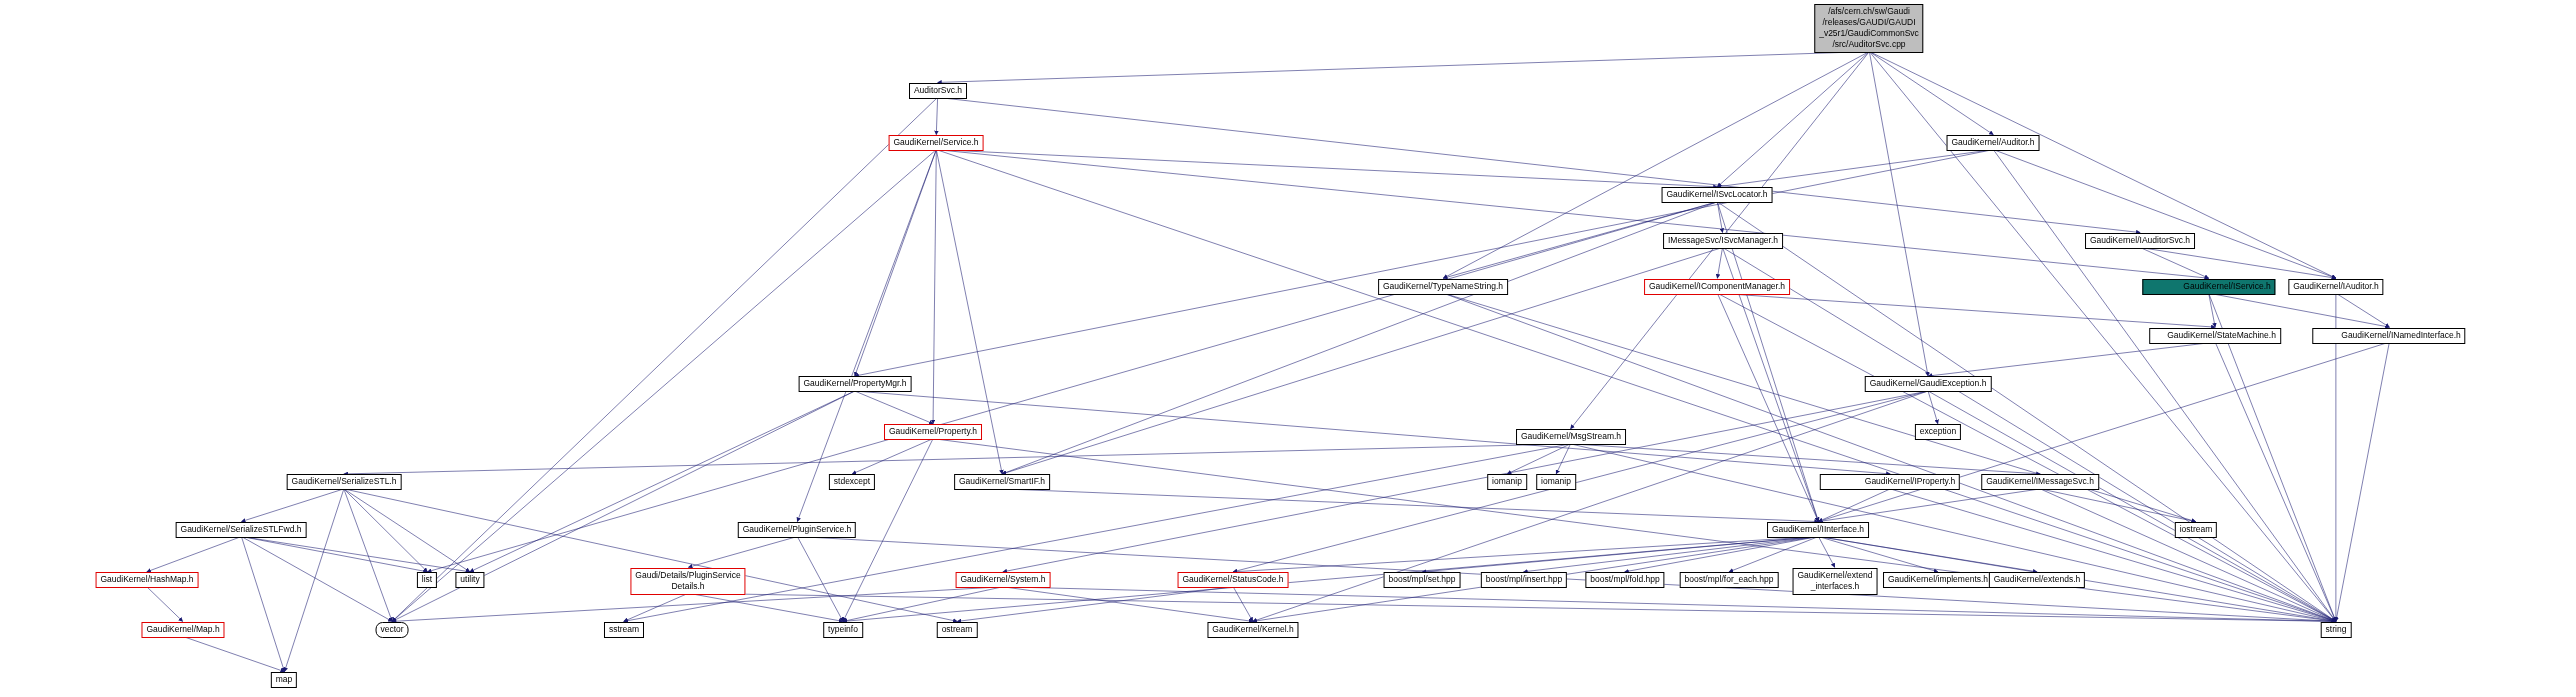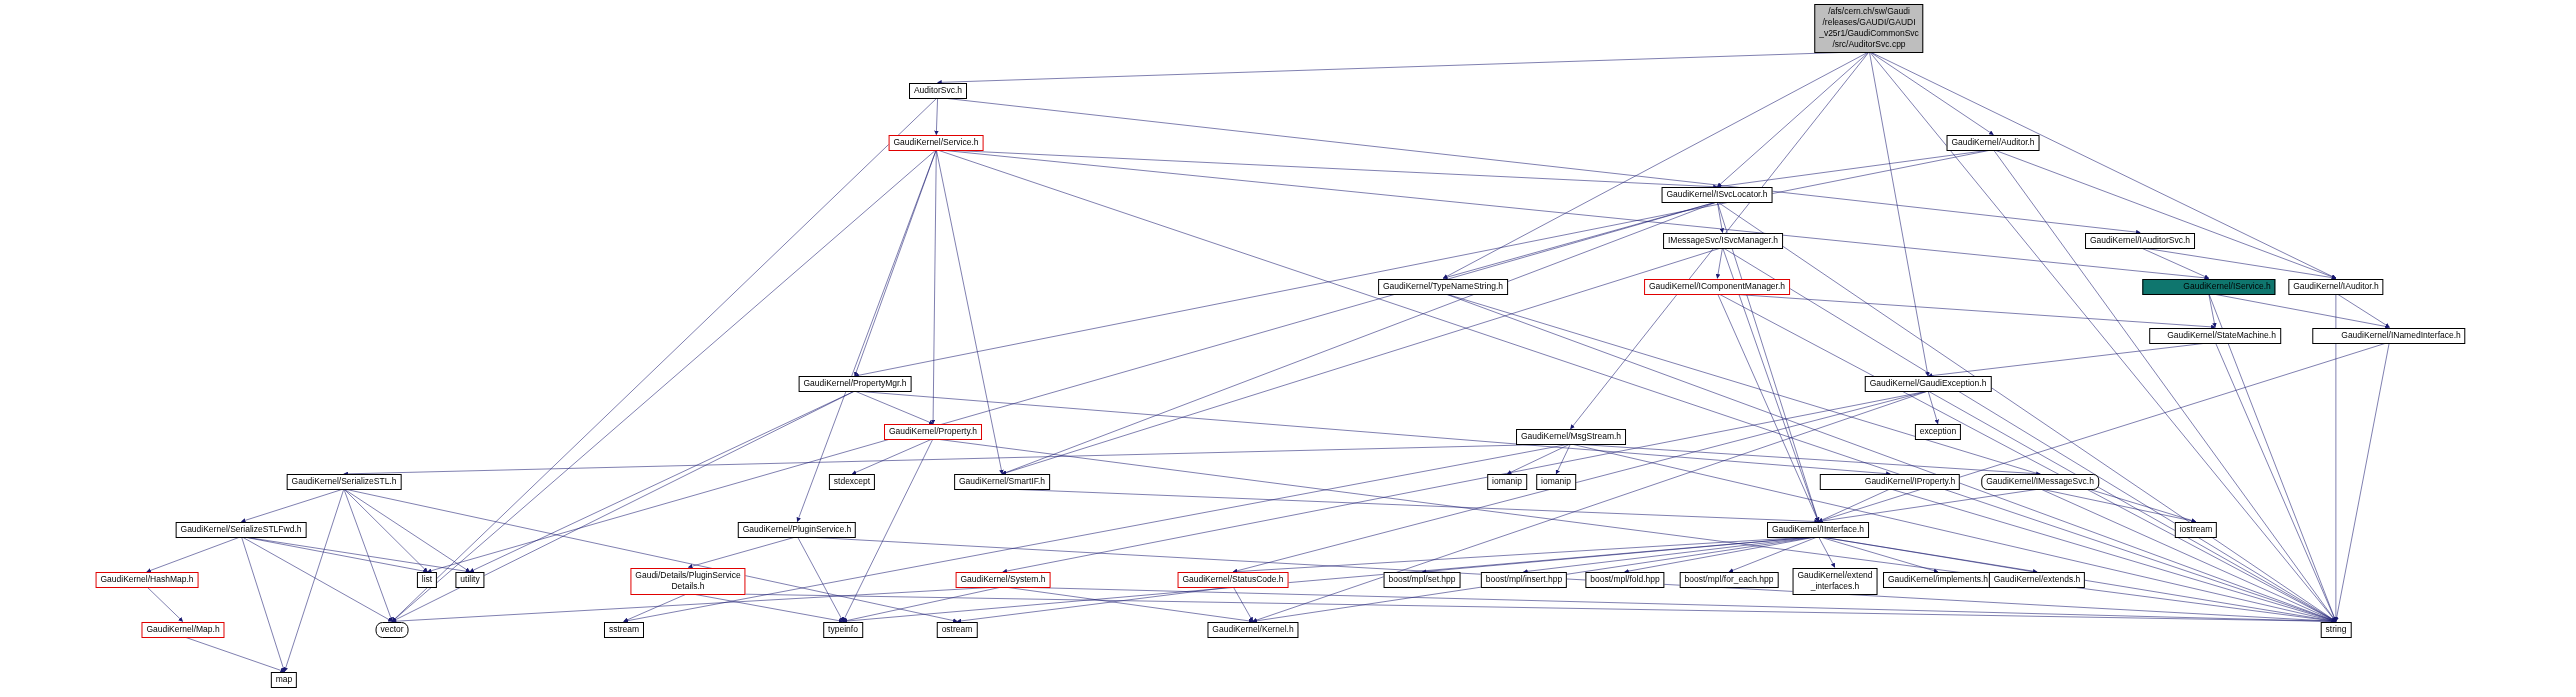--- a/index.html
+++ b/index.html
@@ -170,21 +170,21 @@
     <div class="node" style="left: 1928px; top: 376px; border-color: rgb(0, 0, 0); background: rgb(255, 255, 255);">GaudiKernel/GaudiException.h</div>
     <div class="node red" style="left: 933px; top: 424px; border-color: rgb(224, 0, 0); background: rgb(255, 255, 255);">GaudiKernel/Property.h</div>
     <div class="node" style="left: 1938px; top: 424px; border-color: rgb(0, 0, 0); background: rgb(255, 255, 255);">exception</div>
     <div class="node" style="left: 1571px; top: 429px; border-color: rgb(0, 0, 0); background: rgb(255, 255, 255);">GaudiKernel/MsgStream.h</div>
     <div class="node" style="left: 344px; top: 474px; border-color: rgb(0, 0, 0); background: rgb(255, 255, 255);">GaudiKernel/SerializeSTL.h</div>
     <div class="node" style="left: 852px; top: 474px; border-color: rgb(0, 0, 0); background: rgb(255, 255, 255);">stdexcept</div>
     <div class="node" style="left: 1002px; top: 474px; border-color: rgb(0, 0, 0); background: rgb(255, 255, 255);">GaudiKernel/SmartIF.h</div>
     <div class="node" style="left: 1507px; top: 474px; border-color: rgb(0, 0, 0); background: rgb(255, 255, 255);">iomanip</div>
     <div class="node" style="left: 1556px; top: 474px; border-color: rgb(0, 0, 0); background: rgb(255, 255, 255);">iomanip</div>
     <div class="node" style="left: 1890px; top: 474px; border-color: rgb(0, 0, 0); background: rgb(255, 255, 255); padding-left: 44px;">GaudiKernel/IProperty.h</div>
-    <div class="node" style="left: 2040px; top: 474px; border-color: rgb(0, 0, 0); background: rgb(255, 255, 255); border-radius: 6px;">GaudiKernel/IMessageSvc.h</div>
+    <div class="node" style="left: 2040px; top: 474px; border-color: rgb(0, 0, 0); background: rgb(255, 255, 255);">GaudiKernel/IMessageSvc.h</div>
     <div class="node" style="left: 241px; top: 522px; border-color: rgb(0, 0, 0); background: rgb(255, 255, 255);">GaudiKernel/SerializeSTLFwd.h</div>
     <div class="node" style="left: 797px; top: 522px; border-color: rgb(0, 0, 0); background: rgb(255, 255, 255);">GaudiKernel/PluginService.h</div>
     <div class="node" style="left: 1818px; top: 522px; border-color: rgb(0, 0, 0); background: rgb(255, 255, 255);">GaudiKernel/IInterface.h</div>
     <div class="node" style="left: 2196px; top: 522px; border-color: rgb(0, 0, 0); background: rgb(255, 255, 255);">iostream</div>
     <div class="node red" style="left: 147px; top: 572px; border-color: rgb(224, 0, 0); background: rgb(255, 255, 255);">GaudiKernel/HashMap.h</div>
     <div class="node" style="left: 427px; top: 572px; border-color: rgb(0, 0, 0); background: rgb(255, 255, 255);">list</div>
     <div class="node" style="left: 470px; top: 572px; border-color: rgb(0, 0, 0); background: rgb(255, 255, 255);">utility</div>
     <div class="node red" style="left: 688px; top: 568px; border-color: rgb(224, 0, 0); background: rgb(255, 255, 255);">Gaudi/Details/PluginService
 Details.h</div>
     <div class="node red" style="left: 1003px; top: 572px; border-color: rgb(224, 0, 0); background: rgb(255, 255, 255);">GaudiKernel/System.h</div>

